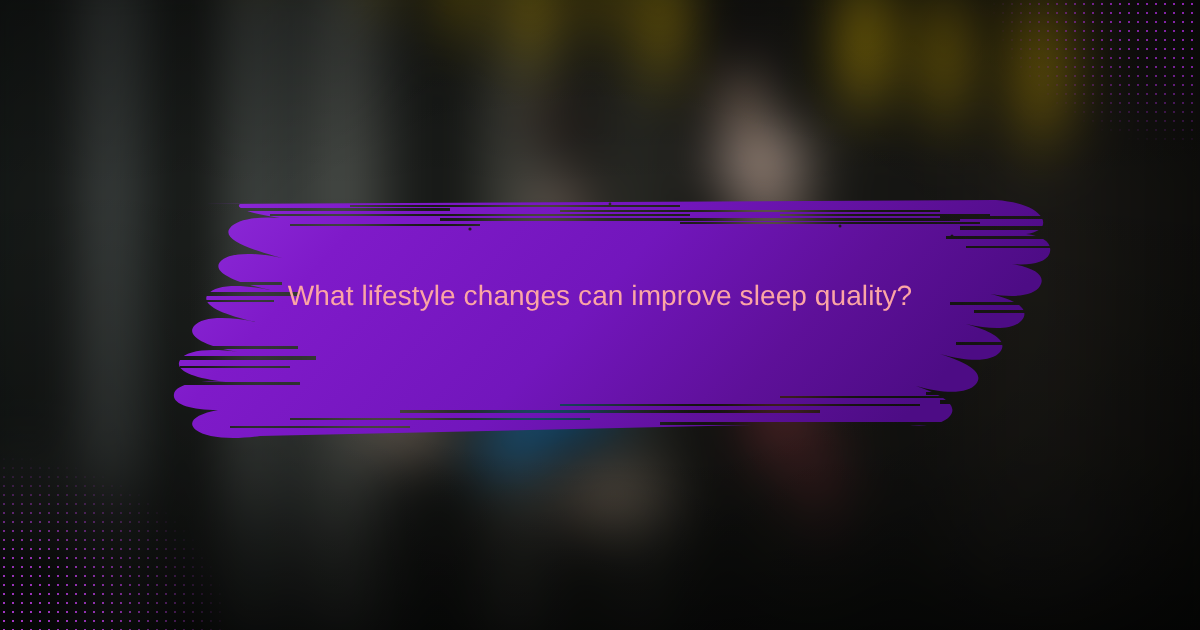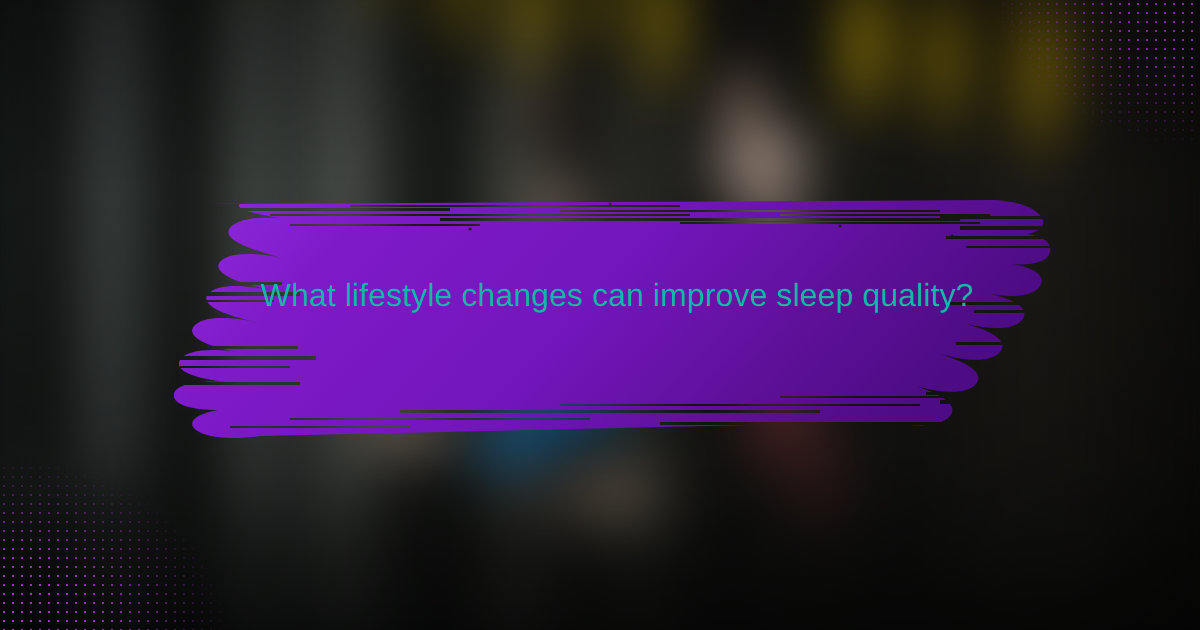--- a/index.html
+++ b/index.html
@@ -162,26 +162,26 @@
     position: absolute;
     inset: 0;
     width: 100%;
     height: 100%;
     display: block;
   }
 
   
   .headline {
     position: absolute;
-    left: 227px;
+    left: 210px;
     top: 268px;
     width: 780px;
     text-align: center;
-    color: #14b8a6;
-    font-size: 32px;
+    color: #fca5a5;
+    font-size: 28px;
     line-height: 55px;
     font-weight: 400;
     letter-spacing: 0.1px;
     white-space: pre-line;
     text-rendering: geometricPrecision;
   }
 </style>
 </head>
 <body>
 

